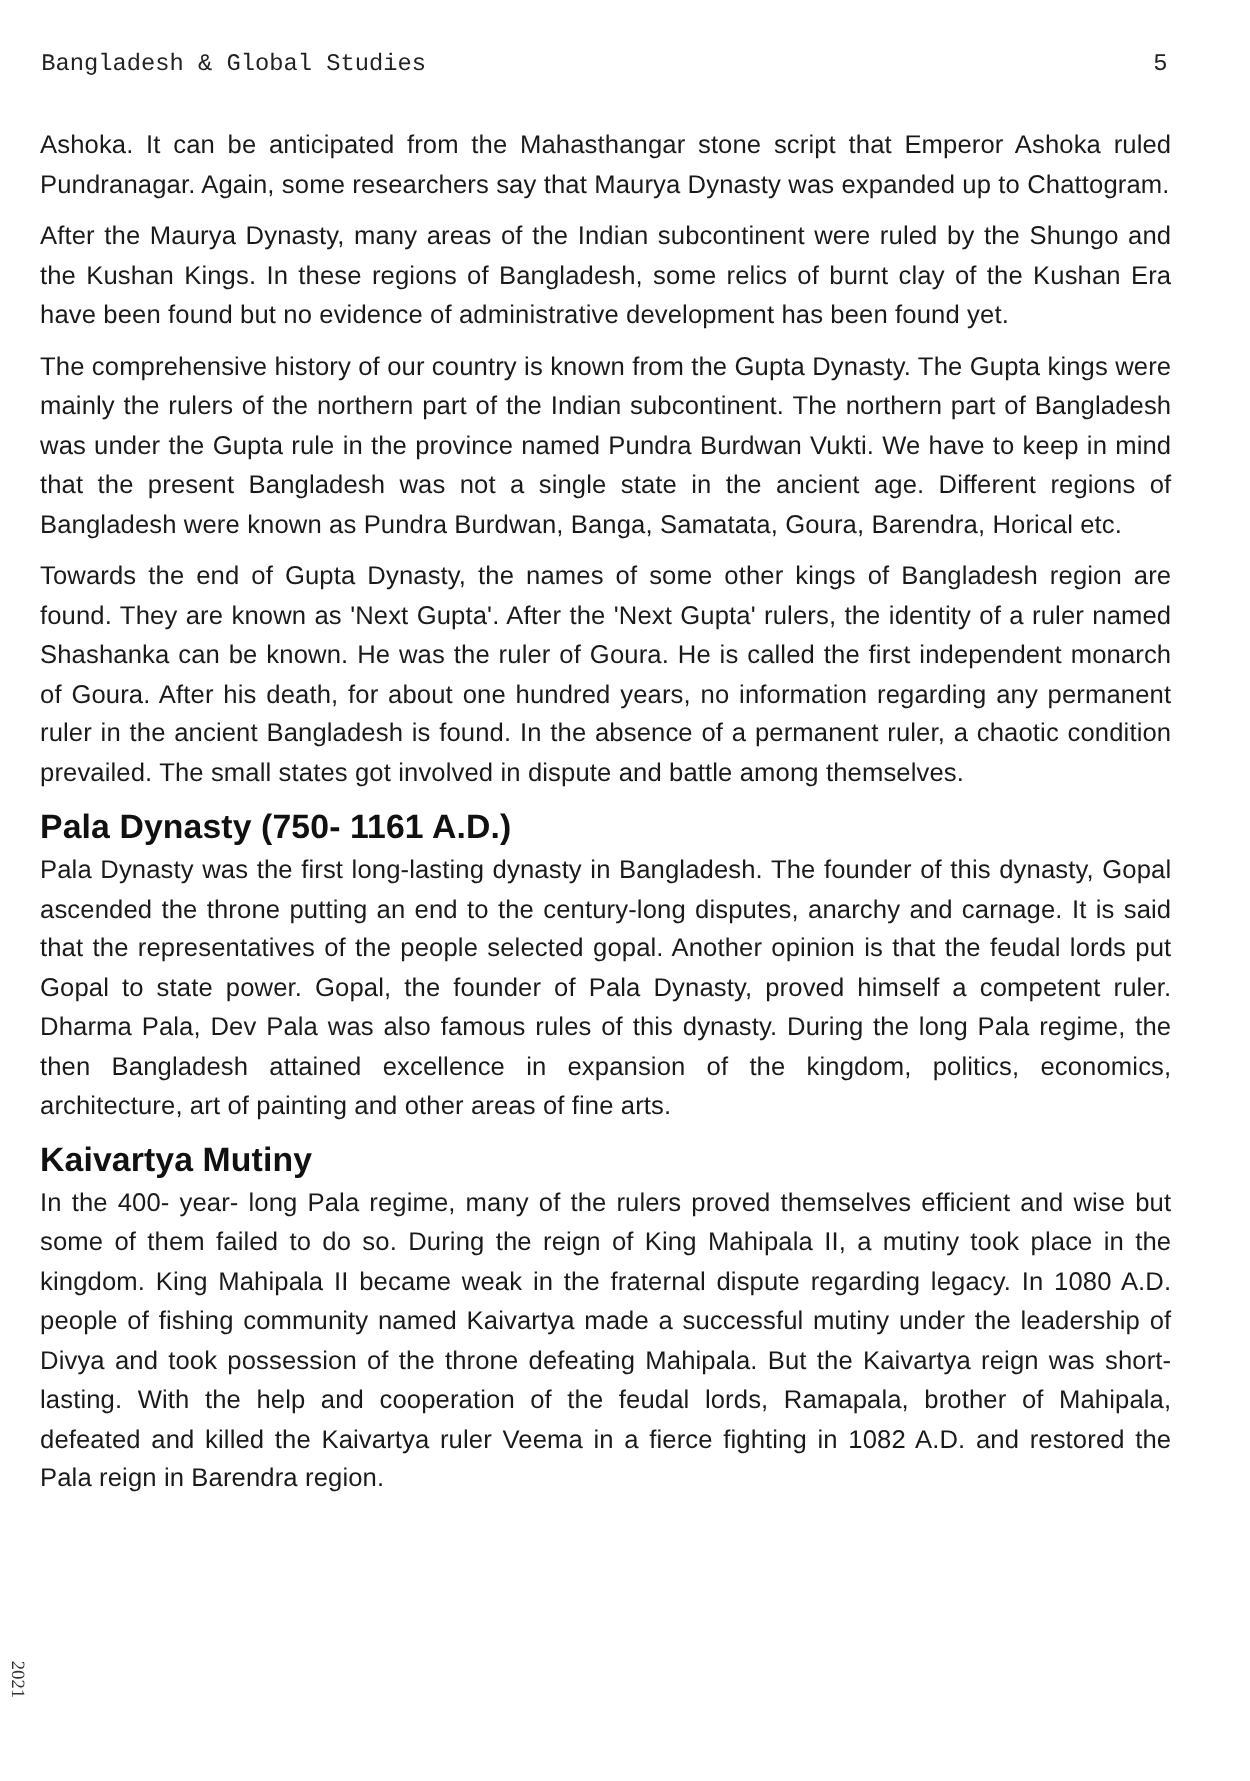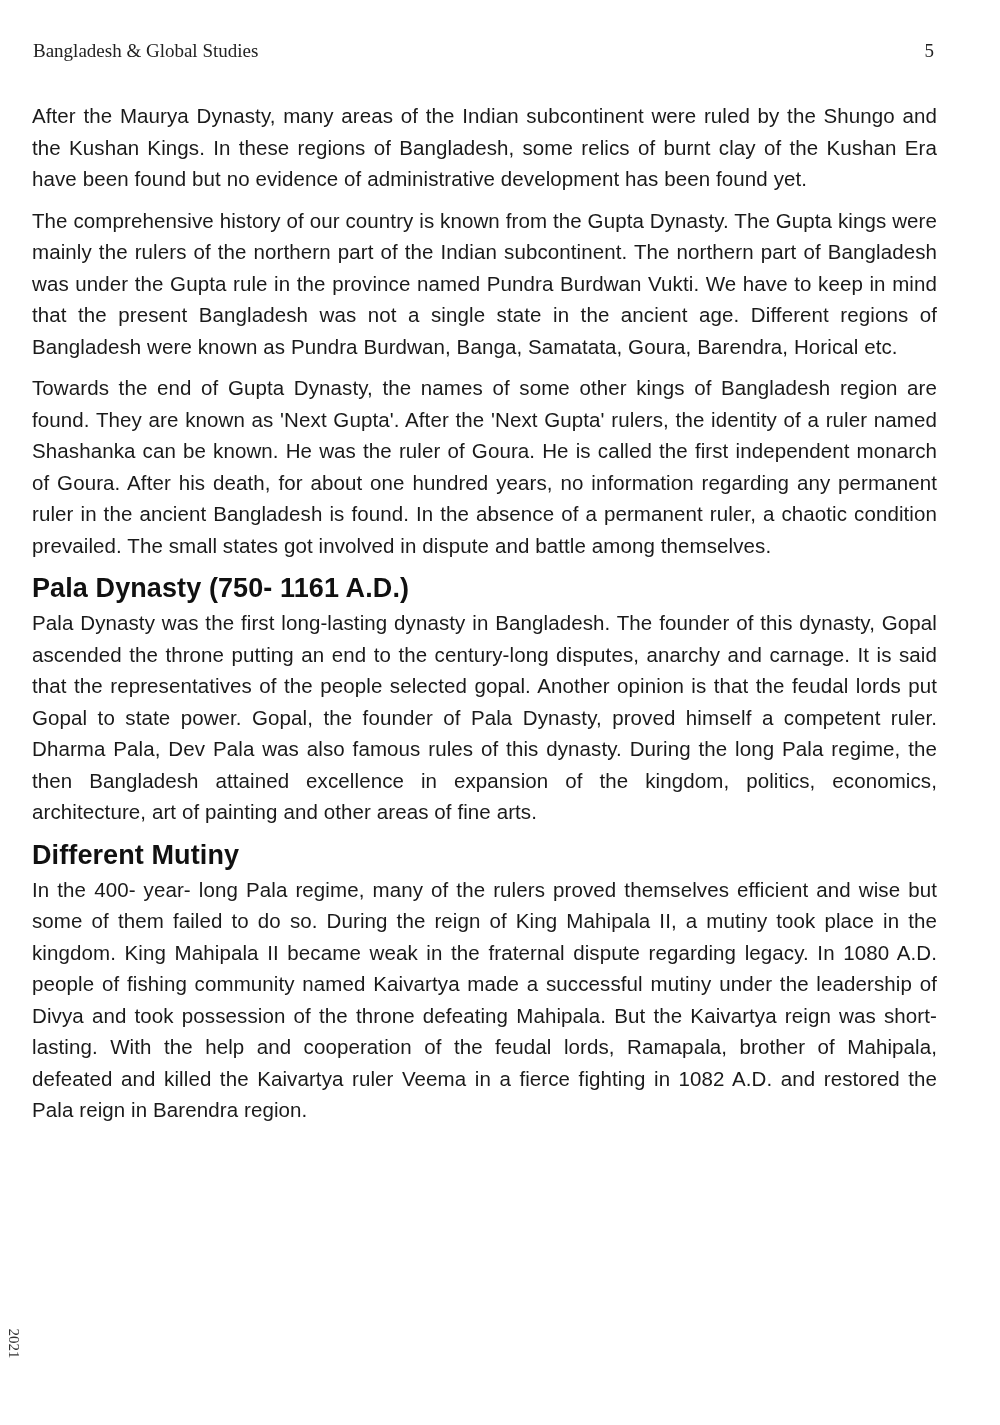--- a/index.html
+++ b/index.html
@@ -7,21 +7,21 @@
     width: 1000px; height: 1425px;
     background: #ffffff;
     position: relative;
     overflow: hidden;
     color: #1a1a1a;
   }
   .running-head {
     position: absolute;
     top: 40px; left: 33px; right: 66px;
     display: flex; justify-content: space-between;
-    font-family: Liberation Serif, serif;
+    font-family: Liberation Mono, monospace;
     font-size: 19px;
     color: #222;
   }
   .content {
     position: absolute;
     top: 100px; left: 32px;
     width: 905px;
     font-family: "Liberation Sans", sans-serif;
     font-size: 20.5px;
     line-height: 31.5px;
@@ -48,24 +48,25 @@
 </style>
 </head>
 <body>
 
 <div class="running-head">
   <span>Bangladesh &amp; Global Studies</span>
   <span>5</span>
 </div>
 
 <div class="content">
+  <p>Ashoka. It can be anticipated from the Mahasthangar stone script that Emperor Ashoka ruled Pundranagar. Again, some researchers say that Maurya Dynasty was expanded up to Chattogram.</p>
   <p>After the Maurya Dynasty, many areas of the Indian subcontinent were ruled by the Shungo and the Kushan Kings. In these regions of Bangladesh, some relics of burnt clay of the Kushan Era have been found but no evidence of administrative development has been found yet.</p>
   <p>The comprehensive history of our country is known from the Gupta Dynasty. The Gupta kings were mainly the rulers of the northern part of the Indian subcontinent. The northern part of Bangladesh was under the Gupta rule in the province named Pundra Burdwan Vukti. We have to keep in mind that the present Bangladesh was not a single state in the ancient age. Different regions of Bangladesh were known as Pundra Burdwan, Banga, Samatata, Goura, Barendra, Horical etc.</p>
   <p>Towards the end of Gupta Dynasty, the names of some other kings of Bangladesh region are found. They are known as 'Next Gupta'. After the 'Next Gupta' rulers, the identity of a ruler named Shashanka can be known. He was the ruler of Goura. He is called the first independent monarch of Goura. After his death, for about one hundred years, no information regarding any permanent ruler in the ancient Bangladesh is found. In the absence of a permanent ruler, a chaotic condition prevailed. The small states got involved in dispute and battle among themselves.</p>
 
   <h2>Pala Dynasty (750- 1161 A.D.)</h2>
   <p>Pala Dynasty was the first long-lasting dynasty in Bangladesh. The founder of this dynasty, Gopal ascended the throne putting an end to the century-long disputes, anarchy and carnage. It is said that the representatives of the people selected gopal. Another opinion is that the feudal lords put Gopal to state power. Gopal, the founder of Pala Dynasty, proved himself a competent ruler. Dharma Pala, Dev Pala was also famous rules of this dynasty. During the long Pala regime, the then Bangladesh attained excellence in expansion of the kingdom, politics, economics, architecture, art of painting and other areas of fine arts.</p>
 
-  <h2>Different Mutiny</h2>
+  <h2>Kaivartya Mutiny</h2>
   <p>In the 400- year- long Pala regime, many of the rulers proved themselves efficient and wise but some of them failed to do so. During the reign of King Mahipala II, a mutiny took place in the kingdom. King Mahipala II became weak in the fraternal dispute regarding legacy. In 1080 A.D. people of fishing community named Kaivartya made a successful mutiny under the leadership of Divya and took possession of the throne defeating Mahipala. But the Kaivartya reign was short-lasting. With the help and cooperation of the feudal lords, Ramapala, brother of Mahipala, defeated and killed the Kaivartya ruler Veema in a fierce fighting in 1082 A.D. and restored the Pala reign in Barendra region.</p>
 </div>
 
 <div class="margin-year">2021</div>
 
 </body></html>

